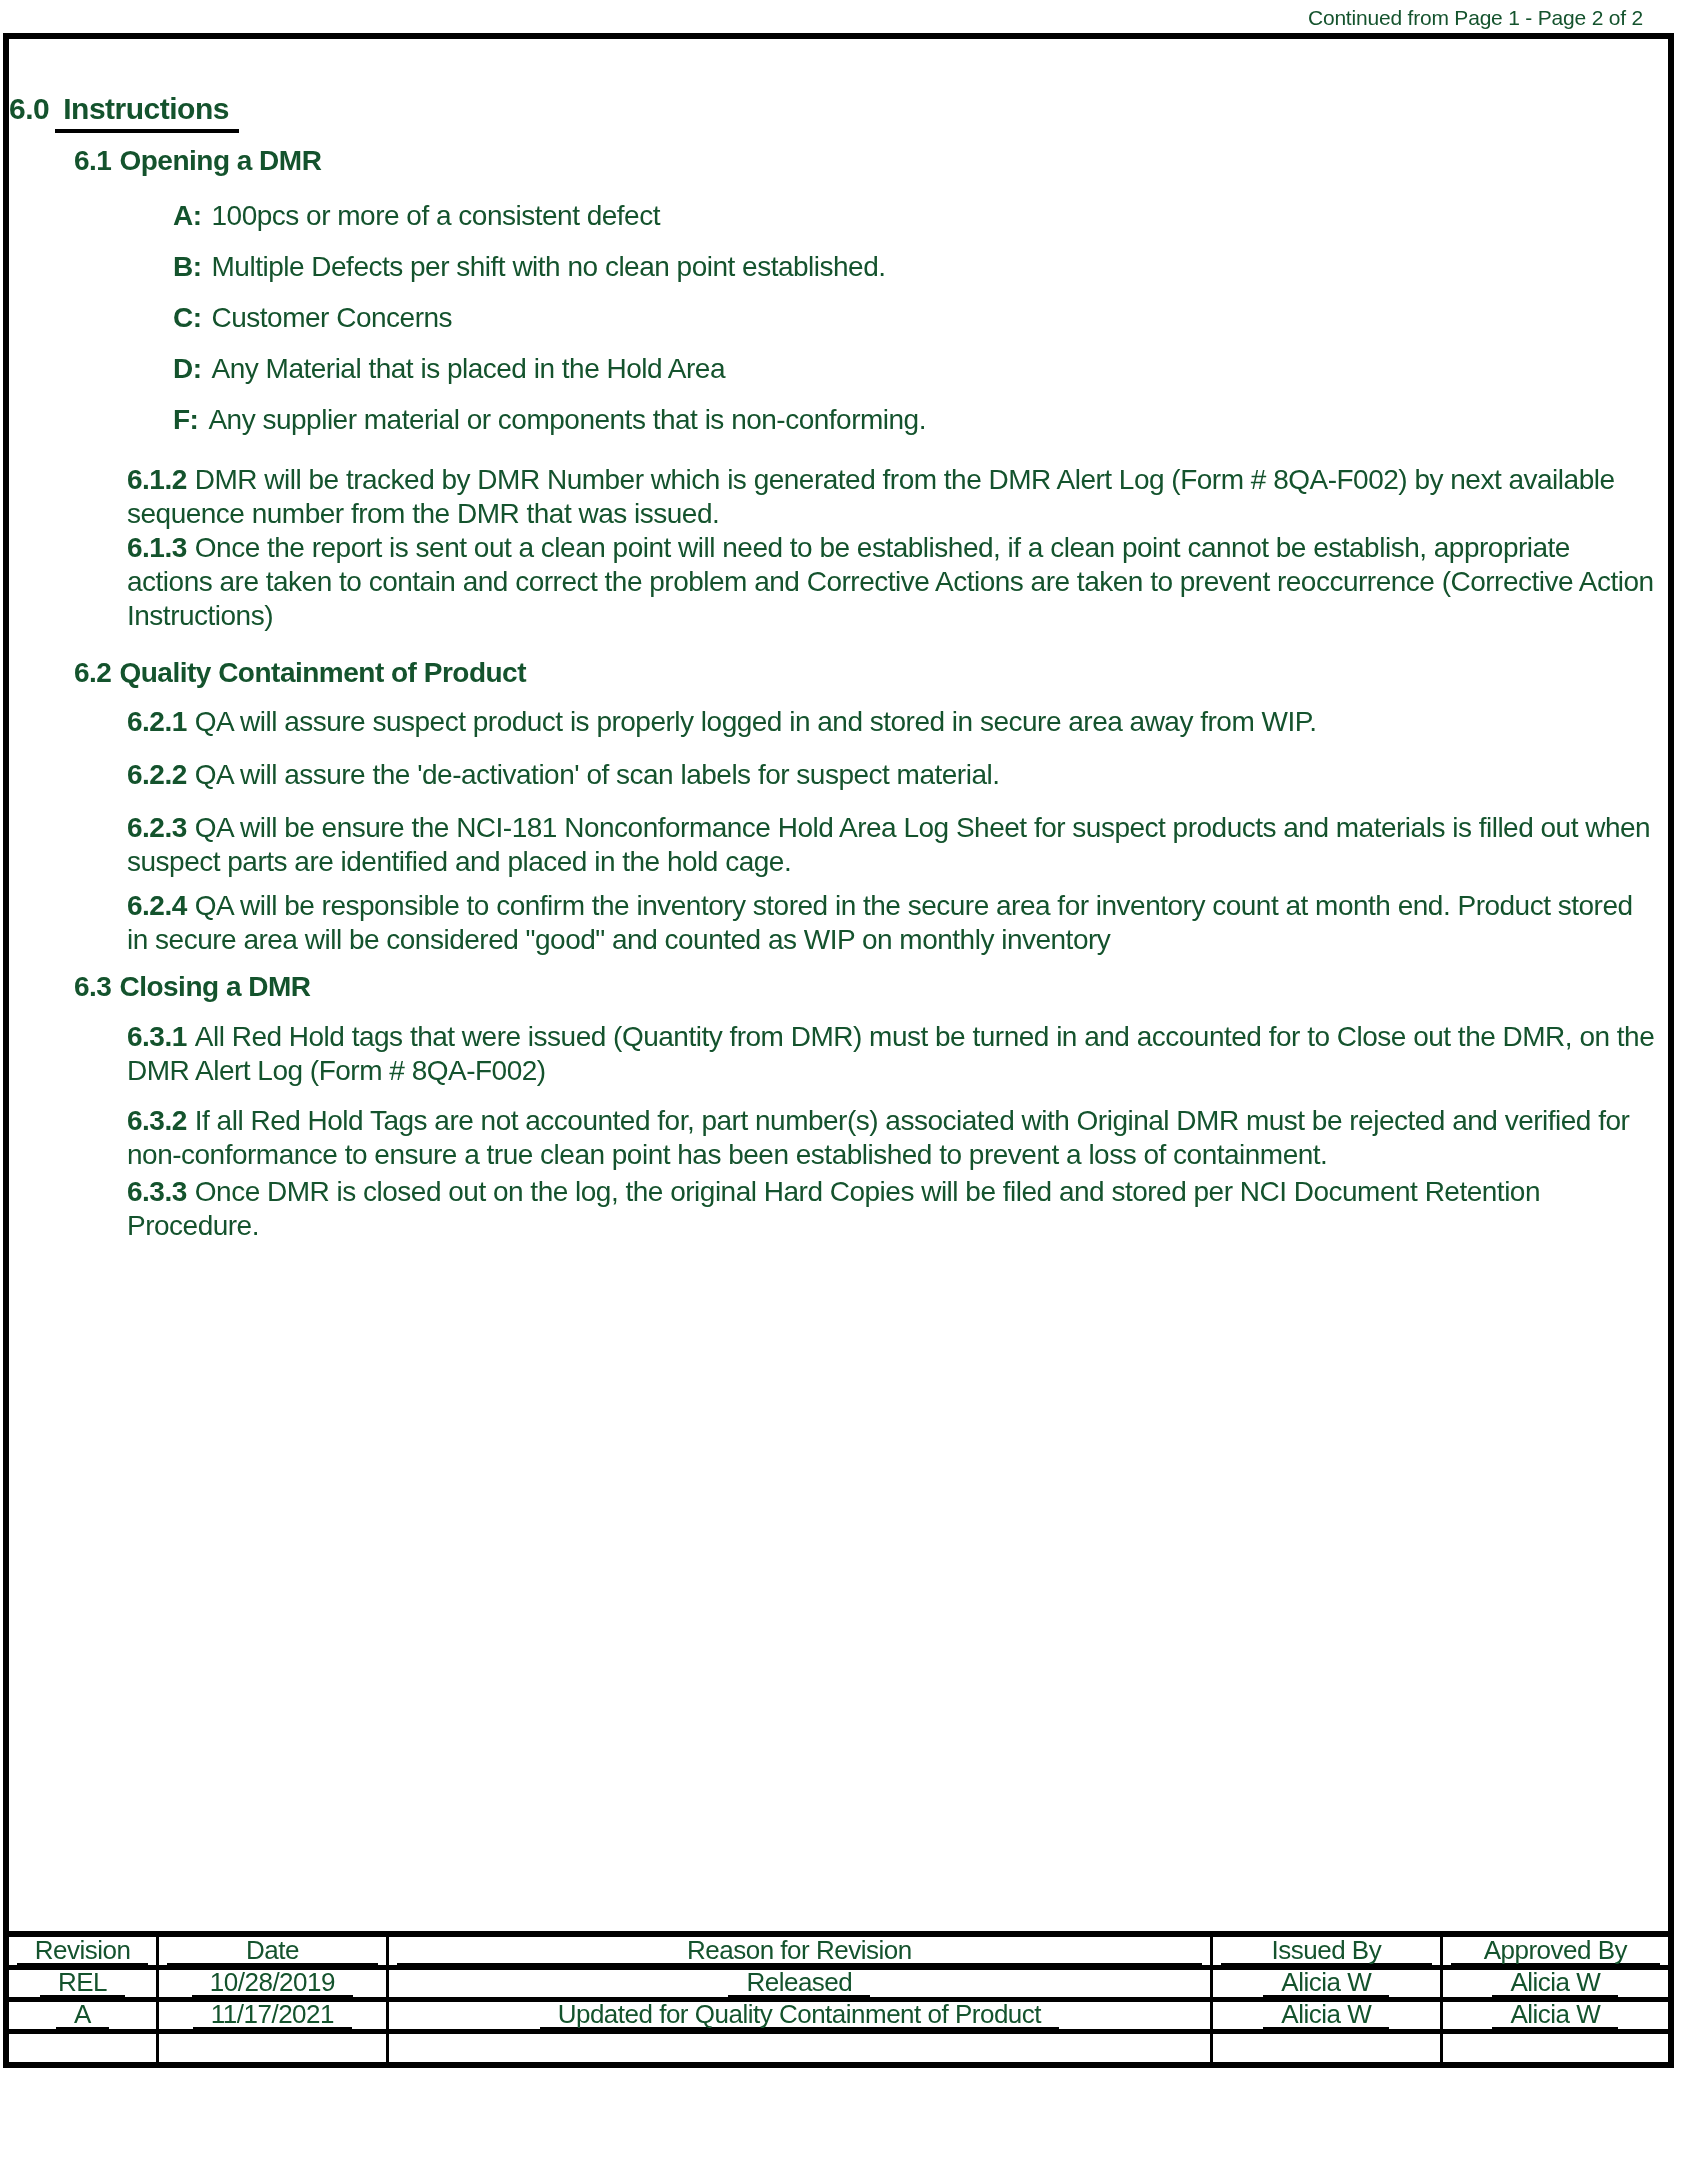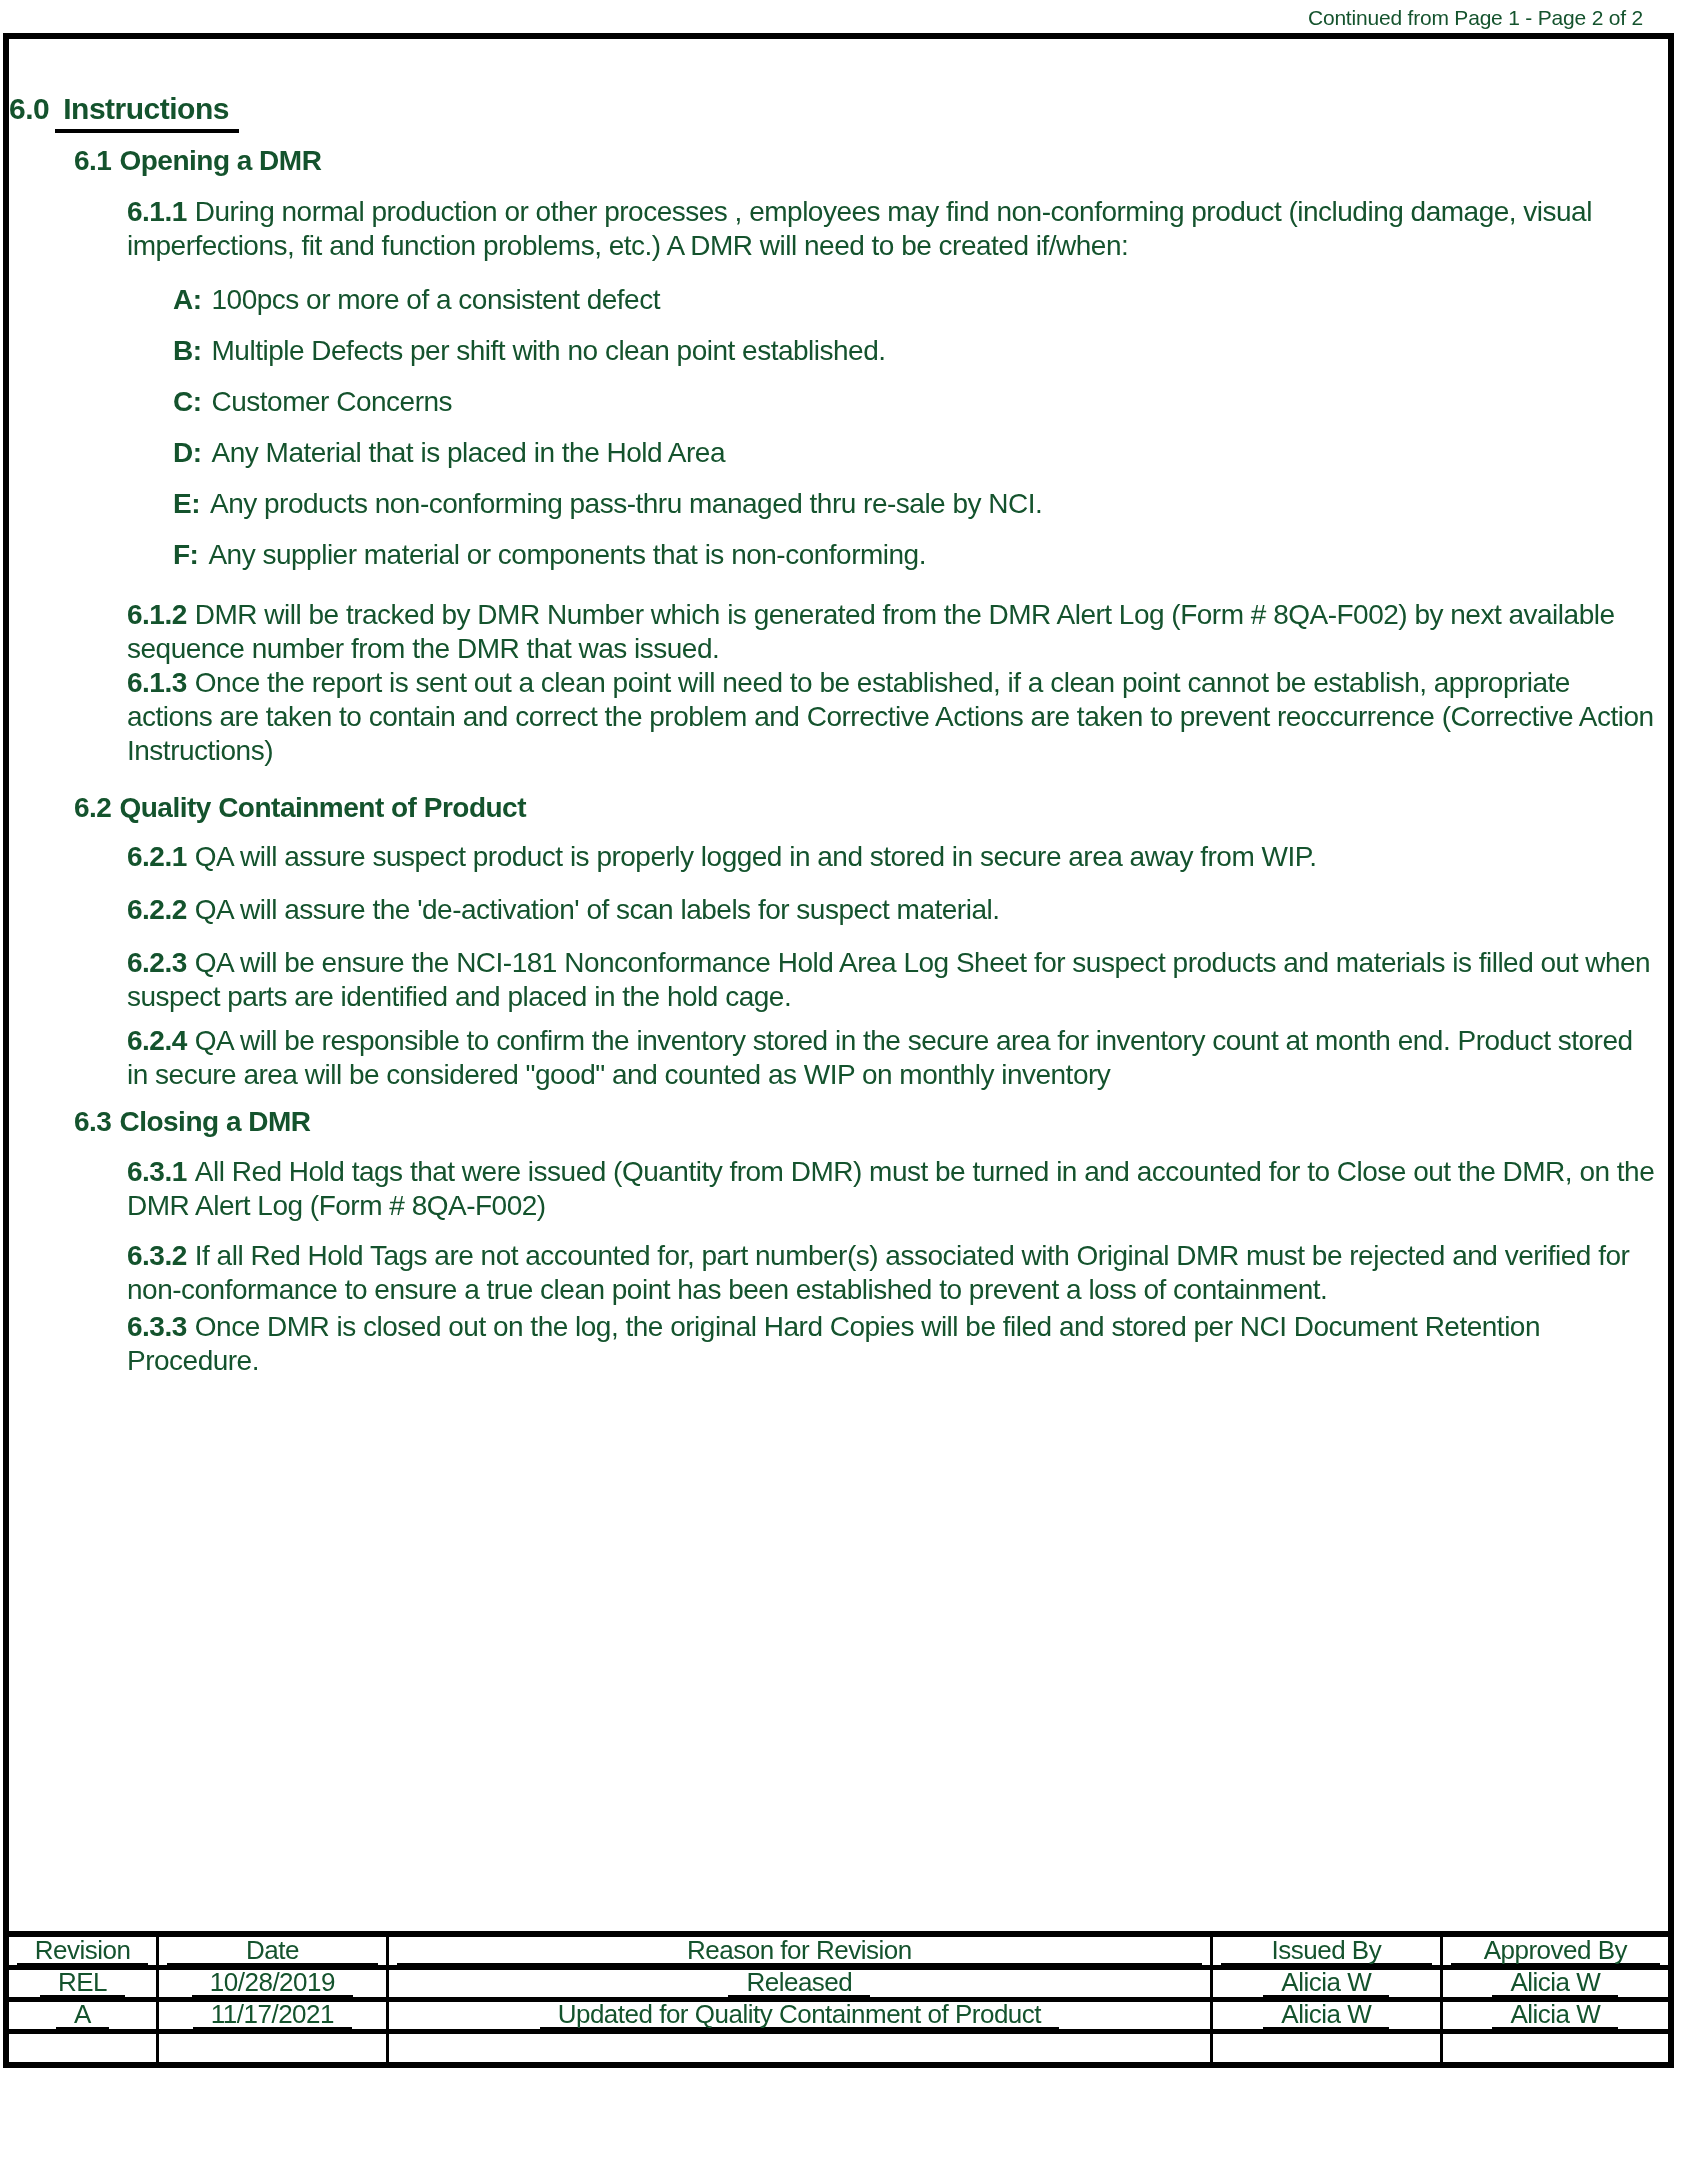--- a/index.html
+++ b/index.html
@@ -139,38 +139,32 @@
     <div class="content">
 
       <div class="h1">
         <span class="sec-num">6.0</span><span class="sec-title">Instructions</span>
       </div>
 
       <div class="h2">
         <span class="sec-num">6.1</span><span>Opening a DMR</span>
       </div>
 
-      <div class="para p611">
-        <b>6.1.1</b><span>During normal production or other processes , employees may find non-conforming product (including damage, visual imperfections, fit and function problems, etc.) A DMR will need to be created if/when:</span>
-      </div>
 
       <div class="list-item li-a">
         <b>A:</b><span>100pcs or more of a consistent defect</span>
       </div>
       <div class="list-item">
         <b>B:</b><span>Multiple Defects per shift with no clean point established.</span>
       </div>
       <div class="list-item">
         <b>C:</b><span>Customer Concerns</span>
       </div>
       <div class="list-item">
         <b>D:</b><span>Any Material that is placed in the Hold Area</span>
-      </div>
-      <div class="list-item">
-        <b>E:</b><span>Any products non-conforming pass-thru managed thru re-sale by NCI.</span>
       </div>
       <div class="list-item">
         <b>F:</b><span>Any supplier material or components that is non-conforming.</span>
       </div>
 
       <div class="para p612">
         <b>6.1.2</b><span>DMR will be tracked by DMR Number which is generated from the DMR Alert Log (Form # 8QA-F002) by next available sequence number from the DMR that was issued.</span>
       </div>
       <div class="para p613">
         <b>6.1.3</b><span>Once the report is sent out a clean point will need to be established, if a clean point cannot be establish, appropriate actions are taken to contain and correct the problem and Corrective Actions are taken to prevent reoccurrence (Corrective Action Instructions)</span>

